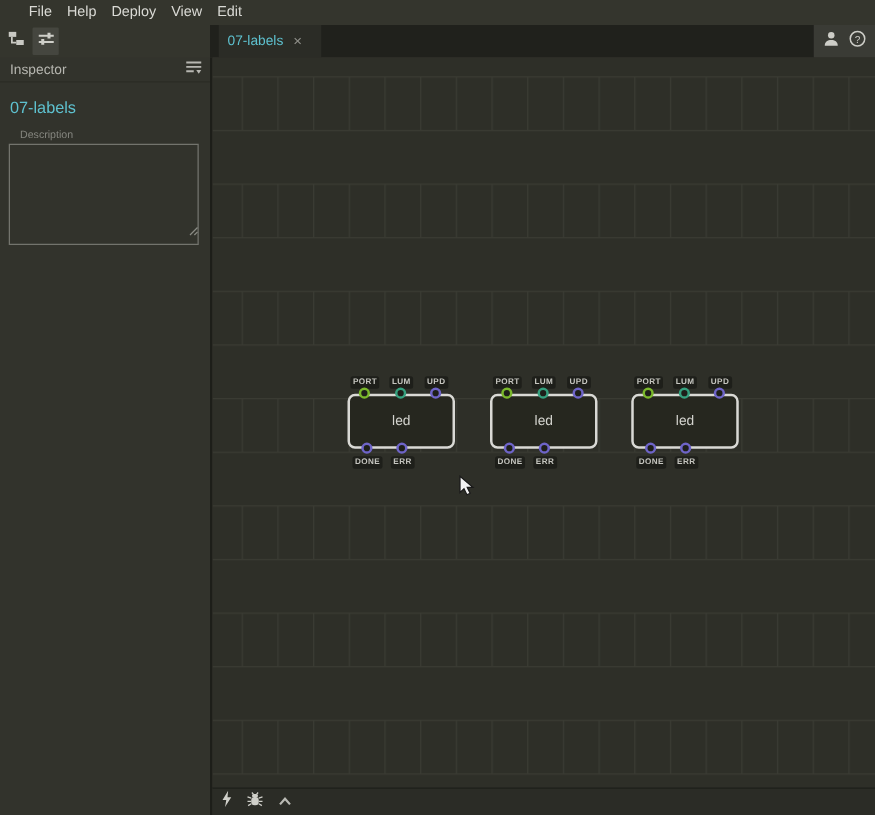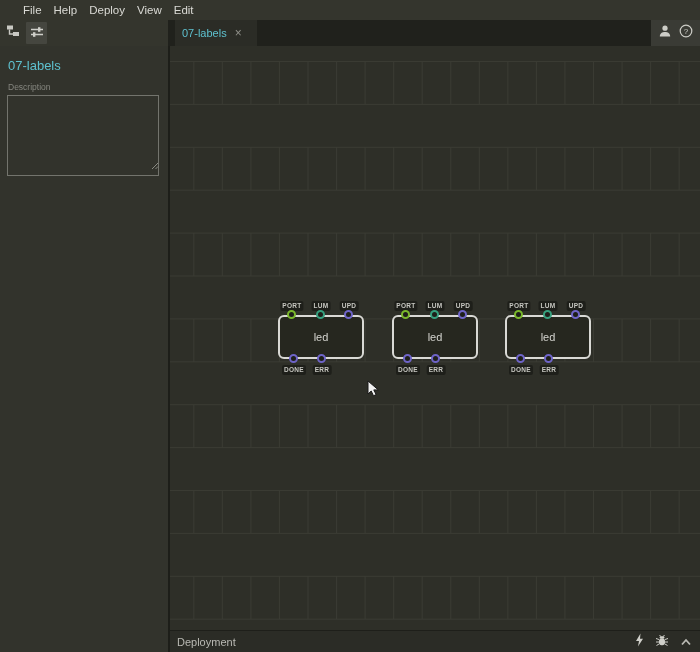--- a/index.html
+++ b/index.html
@@ -30,21 +30,21 @@
   .topright-box { position:absolute; right:0; top:0; width:49px; height:26px;
     background:#3a3b35; display:flex; align-items:center; justify-content:space-evenly; }
   
   .sidebar { position:absolute; left:0; top:46px; width:168px; height:606px;
     background:#32332c; }
   .insp-header { height:20px; display:flex; align-items:center;
     justify-content:space-between; padding:0 6px 0 8px;
     border-bottom:1px solid #2b2c25; }
   .insp-title { font-size:11px; color:#b7b7b1; }
   .patch-name { font-size:13px; color:#5ec1cf; margin:12px 8px 0 8px; }
-  .desc-label { font-size:8.5px; color:#85867f; margin:9px 8px 0 8px; }
+  .desc-label { font-size:8.5px; color:#85867f; margin:9px 8px 0 16px; }
   .desc-wrap { position:relative; margin:3px 7px 0 7px; }
   .desc-area { width:152px; height:81px; background:transparent;
     border:1px solid #73746d; resize:none; outline:none; color:#d6d6d1;
     font-family:"Liberation Sans", sans-serif; font-size:10px; display:block; }
   .resize-grip { position:absolute; right:2px; bottom:2px; pointer-events:none; }
   
   .vdivider { position:absolute; left:168px; top:46px; width:2px; height:606px;
     background:#1d1e19; }
   .canvas { position:absolute; left:170px; top:46px; width:578px; height:584px;
     background:#2e2f28; overflow:hidden; }
@@ -120,20 +120,29 @@
         <svg width="14" height="14" viewBox="0 0 14 14">
           <circle cx="7" cy="7" r="5.8" fill="none" stroke="#cdcdc7" stroke-width="1.2"></circle>
           <text x="7" y="10" text-anchor="middle" font-size="8" font-family="Liberation Sans, sans-serif" fill="#cdcdc7">?</text>
         </svg>
       </span>
     </div>
   </div>
 </div>
 
 <div class="sidebar">
+  <div class="insp-header">
+    <span class="insp-title">Inspector</span>
+    <span>
+      <svg width="14" height="12" viewBox="0 0 14 12">
+        <path d="M1,2 H13 M1,5.5 H13 M1,9 H7" stroke="#b7b7b1" stroke-width="1.5"></path>
+        <path d="M9,8 L13,8 L11,11 Z" fill="#b7b7b1"></path>
+      </svg>
+    </span>
+  </div>
   <div class="patch-name">07-labels</div>
   <div class="desc-label">Description</div>
   <div class="desc-wrap">
     <textarea class="desc-area" style=""></textarea>
     <span class="resize-grip">
       <svg width="8" height="8" viewBox="0 0 8 8">
         <path d="M7,1 L1,7 M7,4.5 L4.5,7" stroke="#8a8b84" stroke-width="1"></path>
       </svg>
     </span>
   </div>
@@ -196,21 +205,20 @@
   </div>
 
   <div class="cursor" style="left:197px; top:334px;">
     <svg width="14" height="18" viewBox="0 0 14 18">
       <path d="M1,1 L1,14 L4.2,11 L6.5,15.8 L9.1,14.6 L6.8,9.9 L11.3,9.9 Z" fill="#f2f2f2" stroke="#1a1a1a" stroke-width="1"></path>
     </svg>
   </div>
 </div>
 
 <div class="deploy-bar">
-  <span class="deploy-label">Deployment</span>
   <span class="deploy-icons">
     <span>
       <svg width="9" height="14" viewBox="0 0 9 14">
         <path d="M5.5,0.5 L1,8 L4,8 L3,13.5 L8,5.8 L5,5.8 Z" fill="#cfcfc9"></path>
       </svg>
     </span>
     <span>
       <svg width="14" height="14" viewBox="0 0 14 14">
         <path d="M4.5,2 L5.8,3.5 M9.5,2 L8.2,3.5" stroke="#cfcfc9" stroke-width="1"></path>
         <rect x="4.6" y="3.2" width="4.8" height="2.6" rx="1.3" fill="#cfcfc9"></rect>

